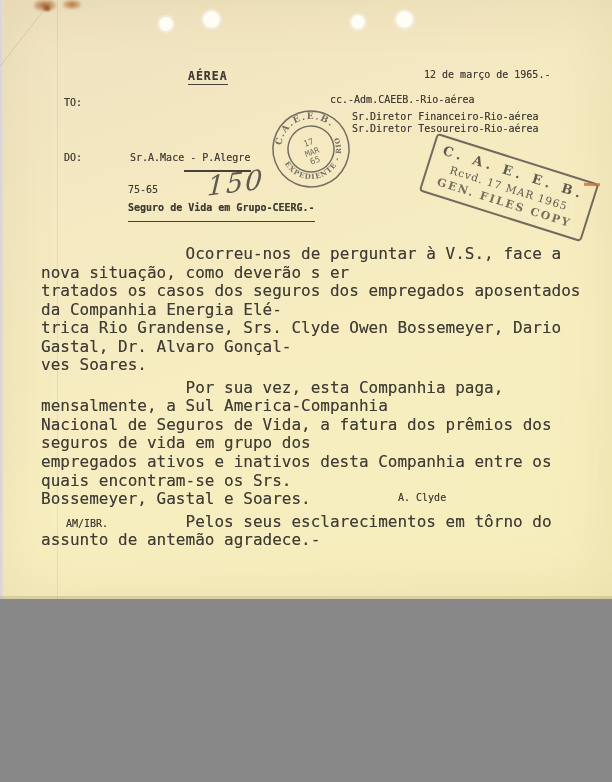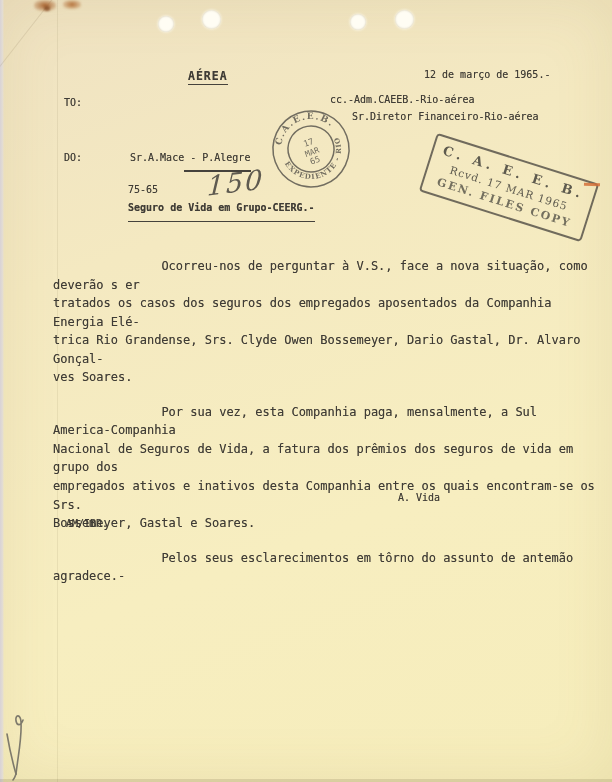--- a/index.html
+++ b/index.html
@@ -1,36 +1,36 @@
 <!DOCTYPE html>
 <html><head>
 <meta charset="utf-8">
 <style>
   html,body{margin:0;padding:0;background:#888;}
   .page{
-    position:relative;width:612px;height:782px;overflow:hidden;
+    position:relative;width:612px;height:599px;overflow:hidden;
     background:linear-gradient(160deg,#efe2c2 0%,#f4e9c1 30%,#f7eec0 65%,#f6edbb 100%);
     font-family:"DejaVu Sans Mono","Liberation Mono",monospace;
     color:#3f3c36;
     box-shadow:inset 0 0 60px rgba(150,120,60,0.12);
   }
   .abs{position:absolute;white-space:pre;}
   .tw{font-size:10px;letter-spacing:0;text-shadow:0 0 0.5px rgba(55,50,40,0.55);}
   .scanner-edge{position:absolute;left:0;top:0;width:4px;height:782px;
     background:linear-gradient(90deg,#d8d3d6,#e4ddd2 70%,rgba(228,221,210,0));}
   .crease-v{position:absolute;left:57px;top:0;width:1px;height:782px;background:rgba(110,95,60,0.10);}
   .crease-d{position:absolute;left:-8px;top:76px;width:104px;height:1px;background:rgba(110,95,60,0.14);
     transform:rotate(-52deg);transform-origin:left center;}
   .hole{position:absolute;border-radius:50%;background:#fffdf4;box-shadow:0 0 2px rgba(120,100,50,0.35) inset,0 0 3px rgba(255,255,250,0.9);}
   .rust{position:absolute;border-radius:40%;filter:blur(1px);}
   .underline-bar{position:absolute;height:1.6px;background:#45423c;}
   .subject{font-weight:bold;border-bottom:1.6px solid #45423c;padding-bottom:8px;}
   .via{font-weight:bold;letter-spacing:1px;border-bottom:1.6px solid #45423c;padding-bottom:1px;}
   .body-text{position:absolute;left:37px;top:241px;width:575px;}
-  .body-text p{margin:16px;font-size:12px;line-height:18.55px;white-space:pre-wrap;
+  .body-text p{margin:4px;font-size:16px;line-height:18.55px;white-space:pre-wrap;
     text-shadow:0 0 0.5px rgba(55,50,40,0.5);}
   .hand{position:absolute;font-family:"DejaVu Serif",serif;font-style:italic;font-size:27px;
     color:#4e4b44;transform:rotate(-7deg) skewX(-10deg);opacity:0.9;letter-spacing:2px;}
   .rect-stamp{
     position:absolute;left:424px;top:157px;width:158px;
     border:2.4px solid rgba(74,71,64,0.78);border-radius:4px;
     transform:rotate(17.5deg);transform-origin:center;
     padding:5px 4px 6px 4px;text-align:center;color:rgba(72,69,62,0.88);
     font-family:"DejaVu Serif",serif;
   }
@@ -61,20 +61,21 @@
   <div class="hole" style="left:202px;top:10px;width:19px;height:19px;"></div>
   <div class="hole" style="left:350px;top:14px;width:16px;height:16px;"></div>
   <div class="hole" style="left:395px;top:10px;width:19px;height:19px;"></div>
 
   <div class="abs tw via" style="left:188px;top:69px;font-size:11.5px;">AÉREA</div>
   <div class="abs tw" style="left:424px;top:69px;">12 de março de 1965.-</div>
 
   <div class="abs tw" style="left:64px;top:97px;">TO:</div>
   <div class="abs tw" style="left:330px;top:94px;">cc.-Adm.CAEEB.-Rio-aérea</div>
   <div class="abs tw" style="left:352px;top:111px;">Sr.Diretor Financeiro-Rio-aérea</div>
+  <div class="abs tw" style="left:352px;top:123px;">Sr.Diretor Tesoureiro-Rio-aérea</div>
 
   <svg class="round-stamp" width="92" height="92" viewBox="0 0 92 92">
     <g stroke="#56534b" fill="none" stroke-width="1.5">
       <circle cx="46" cy="46" r="38"></circle>
       <circle cx="46" cy="46" r="23"></circle>
     </g>
     <path id="rs-top" d="M 16,46 A 30,30 0 0 1 76,46" fill="none"></path>
     <path id="rs-bot" d="M 16,46 A 30,30 0 0 0 76,46" fill="none"></path>
     <text font-family="DejaVu Serif,serif" font-size="9" font-weight="bold" fill="#56534b" letter-spacing="1.5">
       <textPath href="#rs-top" startOffset="50%" text-anchor="middle">C.A.E.E.B.</textPath>
@@ -106,21 +107,21 @@
 tratados os casos dos seguros dos empregados aposentados da Companhia Energia Elé-
 trica Rio Grandense, Srs. Clyde Owen Bossemeyer, Dario Gastal, Dr. Alvaro Gonçal-
 ves Soares.</p>
     <p>               Por sua vez, esta Companhia paga, mensalmente, a Sul America-Companhia
 Nacional de Seguros de Vida, a fatura dos prêmios dos seguros de vida em grupo dos
 empregados ativos e inativos desta Companhia entre os quais encontram-se os Srs.
 Bossemeyer, Gastal e Soares.</p>
     <p>               Pelos seus esclarecimentos em tôrno do assunto de antemão agradece.-</p>
   </div>
 
-  <div class="abs tw" style="left:398px;top:492px;">A. Vida</div>
+  <div class="abs tw" style="left:398px;top:492px;">A. Clyde</div>
   <div class="abs tw" style="left:66px;top:518px;">AM/IBR.</div>
 
   <svg class="pencil" width="34" height="78" viewBox="0 0 34 78">
     <g stroke="#6a675f" stroke-width="1.6" fill="none" opacity="0.85" stroke-linecap="round">
       <path d="M5,30 C7,42 10,56 14,70"></path>
       <path d="M14,70 C16,52 20,34 19,18 C18.5,10 13,10 14,17 C15,22 19,22 21,16"></path>
       <path d="M14,70 C13,73 12,75 11,76"></path>
     </g>
   </svg>
 

